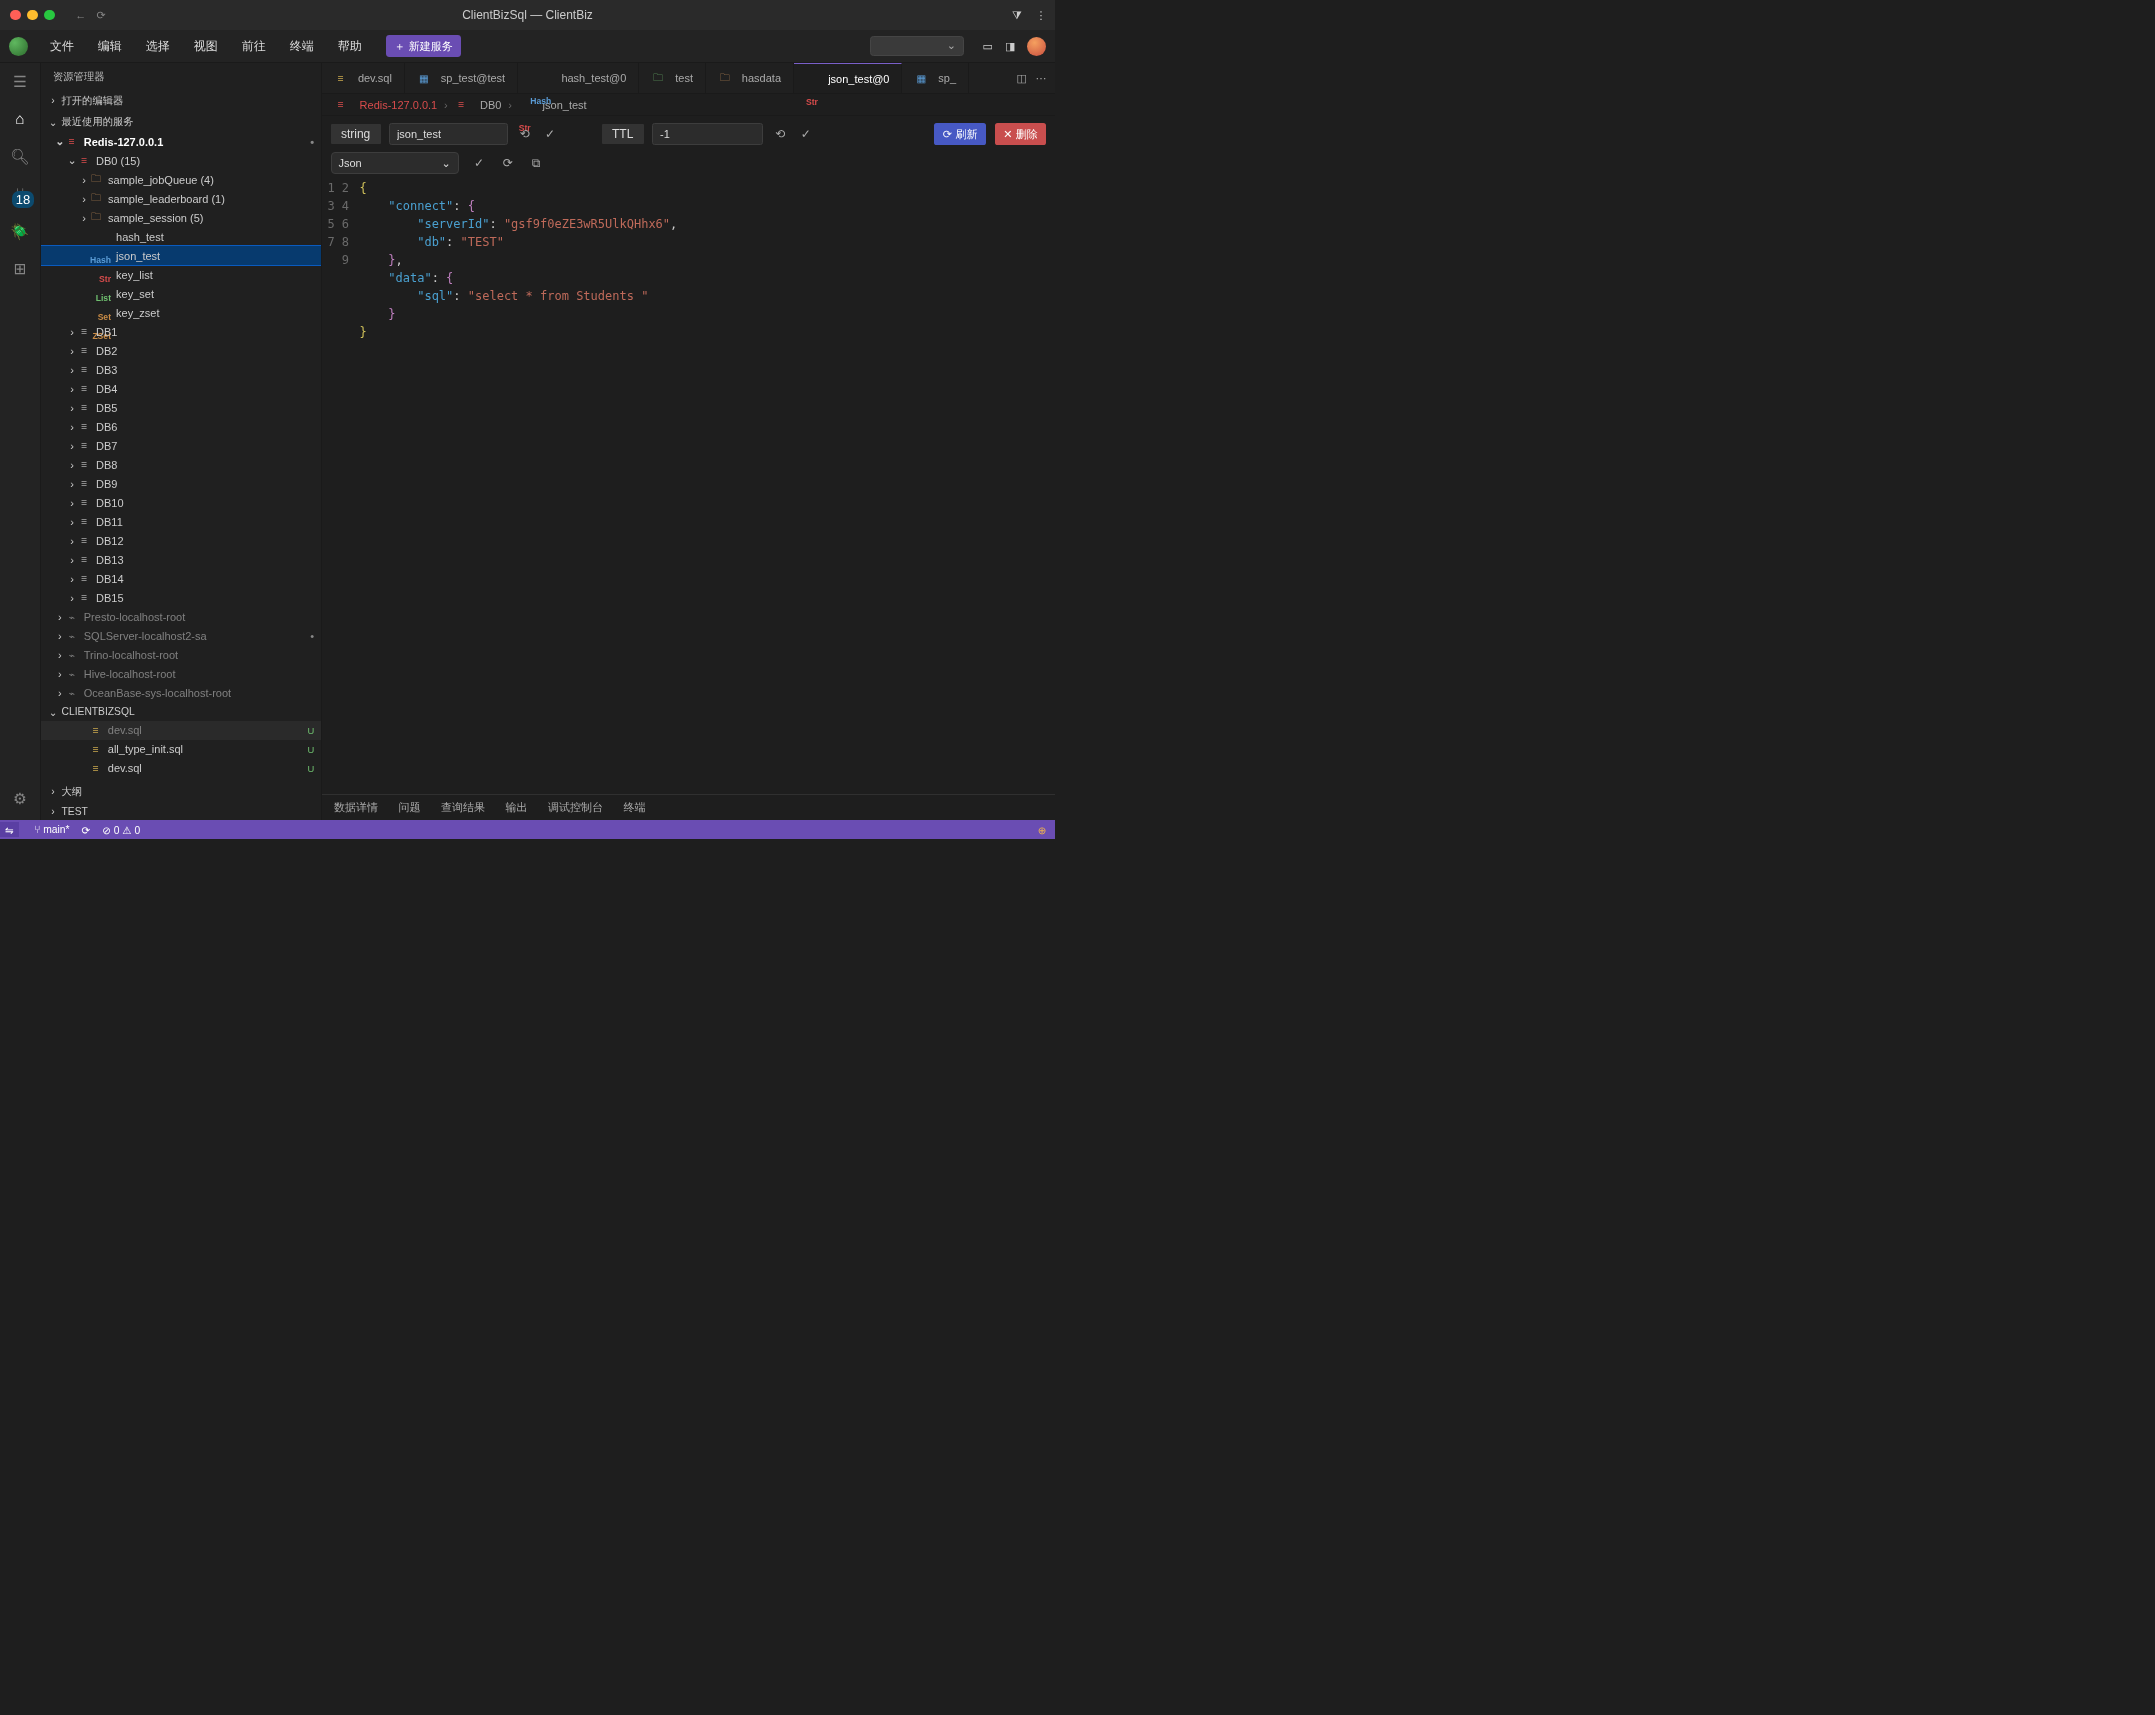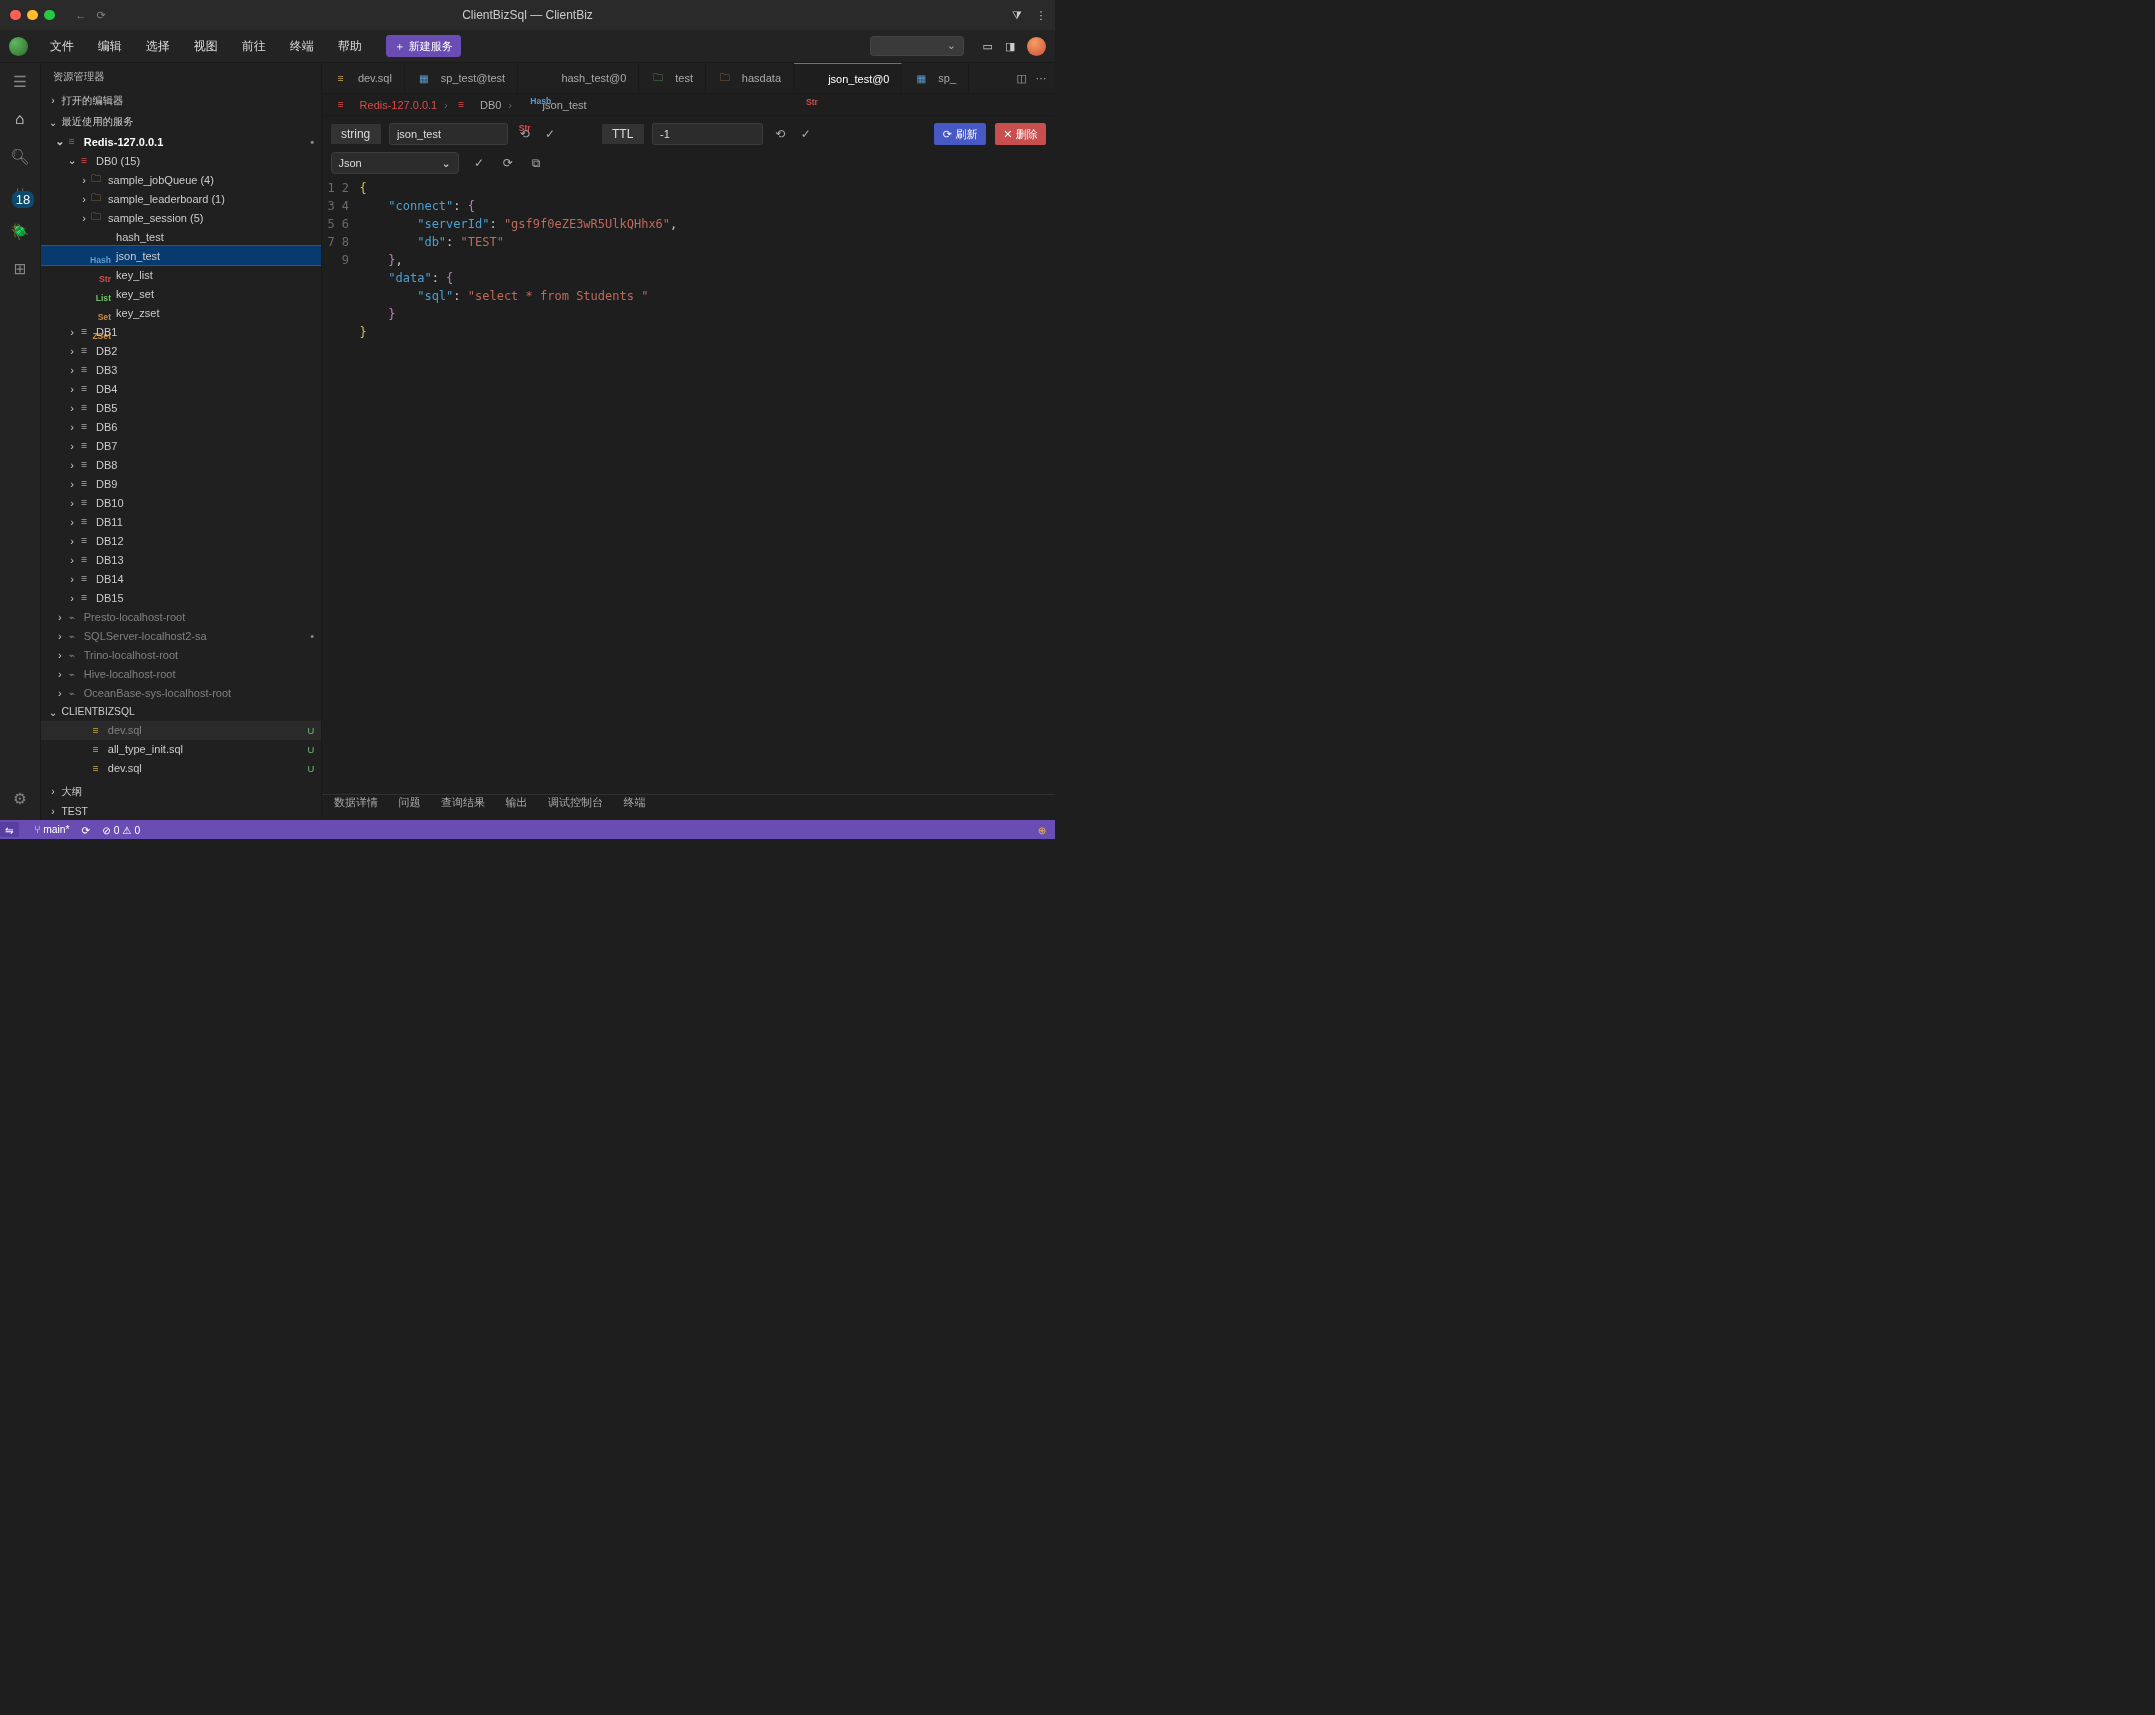--- a/index.html
+++ b/index.html
@@ -62,21 +62,21 @@
 .btn-refresh { background: #4759c4; color: #fff; padding: 3.4px 8.6px; border-radius: 2.6px; font-size: 11px; display: flex; align-items: center; gap: 3.4px; }
 .btn-delete { background: #c94e4e; color: #fff; padding: 3.4px 8.6px; border-radius: 2.6px; font-size: 11px; display: flex; align-items: center; gap: 3.4px; }
 .fmt-row { display: flex; align-items: center; gap: 12px; padding: 0 8.6px 5.1px; }
 .fmt-select { background: #2c2c2c; border: 0.9px solid #3d3d3d; color: #ddd; padding: 3.4px 6.8px; border-radius: 4px; width: 128px; display: flex; justify-content: space-between; }
 
 .code { display: flex; font-family: Menlo, Consolas, monospace; font-size: 12px; line-height: 18px; padding-left: 3.4px; }
 .gutter { width: 34px; text-align: right; color: #6a6a6a; padding-right: 10.3px; }
 .codebody { white-space: pre; }
 .y { color: #d0c15a; } .b { color: #4aa0d0; } .s { color: #bf6a5a; } .p { color: #c080c0; }
 
-.panel-tabs { position: absolute; bottom: 19px; left: 322px; right: 0; height: 26px; background: #1e1e1e; border-top: 0.9px solid #303030; display: flex; gap: 20.5px; padding: 0 12px; color: #aaa; font-size: 11px; }
+.panel-tabs { position: absolute; bottom: 19px; left: 322px; right: 0; height: 26px; background: #1e1e1e; border-top: 0.9px solid #303030; display: flex; align-items: center; gap: 20.5px; padding: 0 12px; color: #aaa; font-size: 11px; }
 
 .statusbar { position: absolute; bottom: 0; left: 0; right: 0; height: 19px; background: #6a4db3; color: #fff; display: flex; align-items: center; padding: 0 8.6px; font-size: 10.3px; gap: 12px; }
 .status-right { margin-left: auto; display: flex; gap: 10.3px; }
 .remote { background: #5a3fa3; padding: 1.7px 5.1px; margin-left: -8.6px; margin-right: 3.4px; }
 </style>
 </head>
 <body>
 
 <div class="titlebar">
   <div class="traffic-lights">

